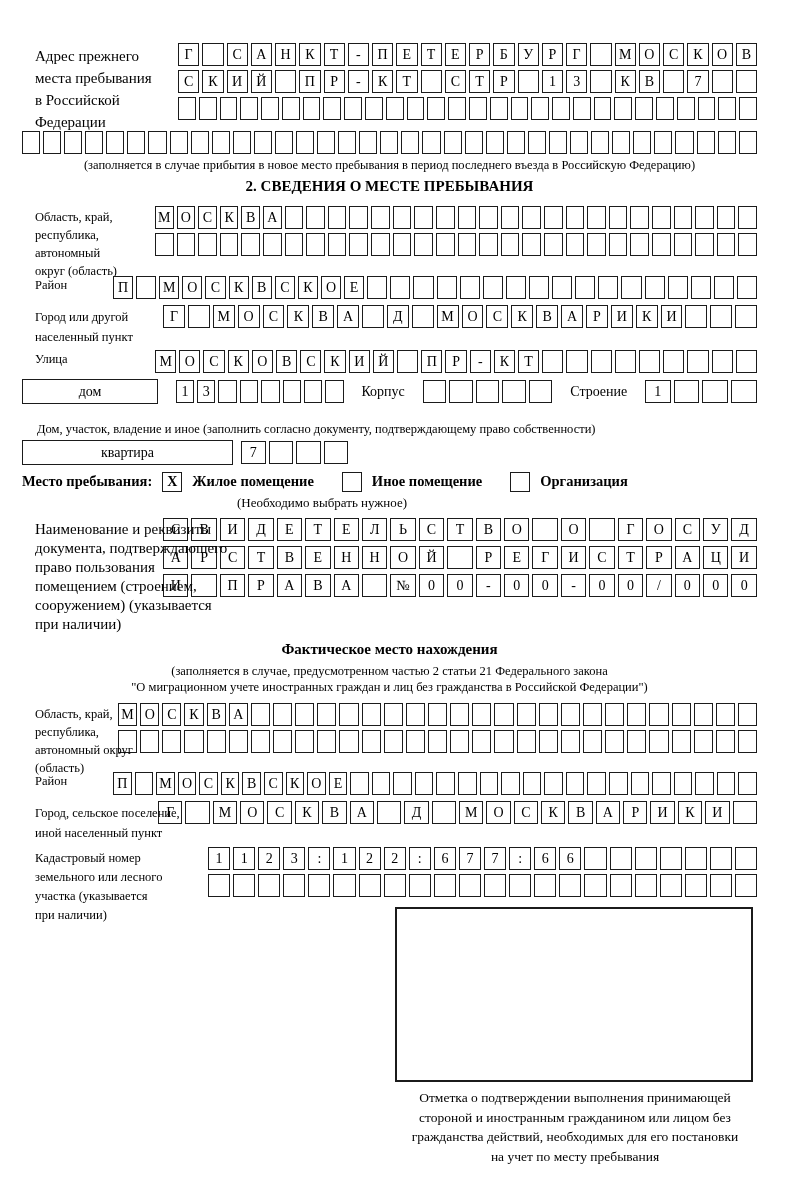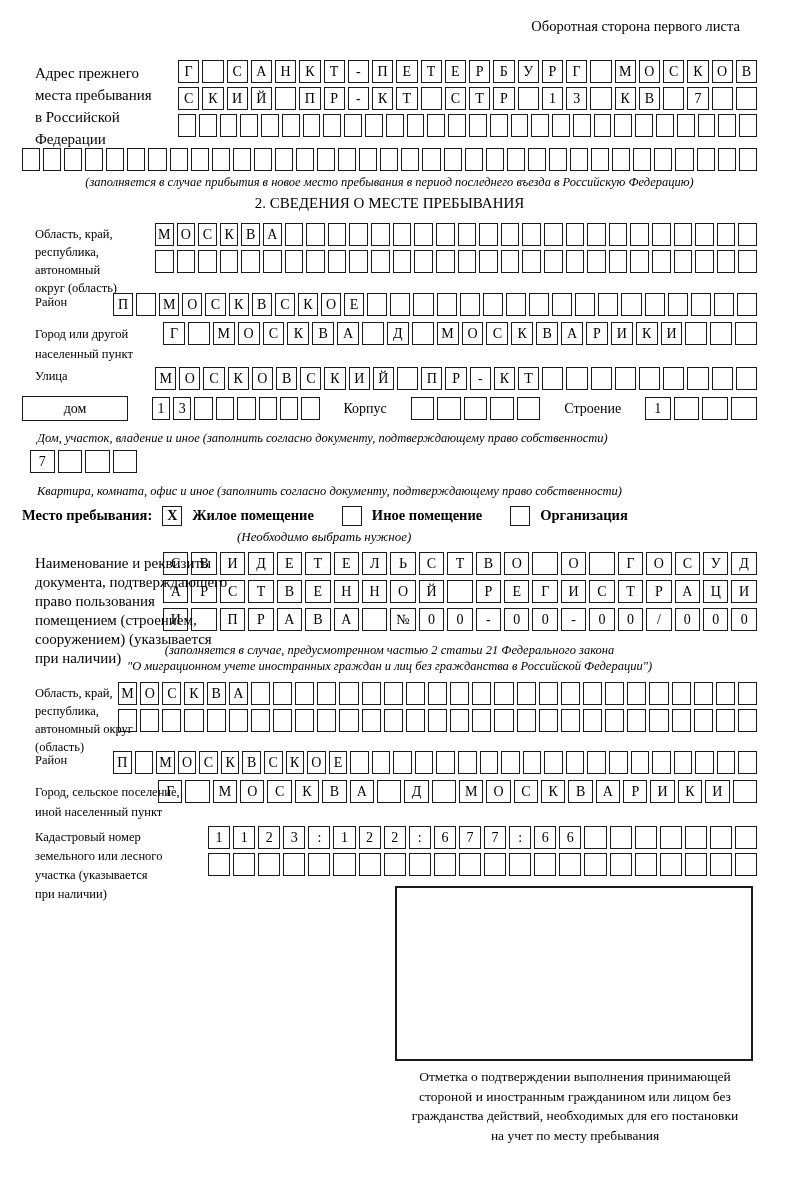--- a/index.html
+++ b/index.html
@@ -22,45 +22,45 @@
   .grid { display:flex; gap:3px; }
   .cell {
     flex:1; height:23px; border:1.6px solid #1b1b1b; background:#fff;
     display:flex; align-items:center; justify-content:center;
     font-size:14px; overflow:hidden;
   }
 
   .f-prev      { padding-left:156px; min-height:84px; margin-top:25px; margin-bottom:4px; }
   .f-prev .field-label { line-height:22px; font-size:15px; }
   .overflow-row{ margin-bottom:3px; }
-  .caption { font-size:12.5px; line-height:16px;font-style:italic; }
+  .caption { font-size:12.5px; line-height:16px; }
   .center { text-align:center; }
-  .title { font-weight:normal; font-size:15px; text-align:center; }
+  .title { font-weight:bold; font-size:15px; text-align:center; }
   .t1 { margin-top:5px; }
 
   .f-region1   { padding-left:133px; min-height:68px; margin-top:11px; }
   .f-region1 .field-label, .f-region2 .field-label { line-height:18px; }
   .f-district1 { padding-left:91px;  min-height:25px; margin-top:2px; }
   .f-city1     { padding-left:141px; min-height:33px; margin-top:4px; }
   .f-city1 .field-label, .f-city2 .field-label { line-height:20px; }
   .f-street1   { padding-left:133px; min-height:25px; margin-top:12px; }
 
   .house-row { display:flex; align-items:center; justify-content:space-between; margin-top:4px; height:25px; }
   .label-box {
     border:1.6px solid #1b1b1b; height:25px;
     display:flex; align-items:center; justify-content:center; font-size:14px;
   }
-  .dom-box { width:106px; }
+  .dom-box { width:136px; }
   .kv-box  { width:211px; }
   .inline-cells { display:flex; gap:3px; height:25px; align-items:center; }
   .g-house { width:168px; } .g-korpus { width:130px; } .g-stroenie { width:112px; }
   .g-kvartira { width:107px; margin-left:8px; }
   .inline-cells .cell { height:23px; }
   .inline-label { font-size:14px; white-space:nowrap; }
-  .prop-caption { margin:9px 0 3px 15px; }
+  .prop-caption { margin:17px 0 3px 15px; }
   .apt-row { display:flex; align-items:center; margin-top:3px; height:25px; }
 
   .stay-row { display:flex; align-items:center; margin-top:5px; height:23px; font-size:14.5px;font-weight:bold; }
   .stay-label { margin-right:10px; }
   .cbx {
     width:20px; height:20px; border:1.6px solid #1b1b1b;
     display:flex; align-items:center; justify-content:center;
     font-size:14px; margin-right:10px; flex-shrink:0;
   }
   .opt { margin-right:28px; }
@@ -86,21 +86,20 @@
   .stamp-caption {
     margin-top:6px; margin-left:350px; width:406px;
     text-align:center; font-size:13.5px; line-height:19.5px; white-space:pre-line;
   }
 </style>
 </head>
 <body>
 
 <div class="page">
 
-  <div class="header-note">Оборотная сторона первого листа</div>
 
   <div class="field f-prev">
     <div class="field-label">Адрес прежнего
 места пребывания
 в Российской
 Федерации</div>
     <div class="grids">
       <div class="grid">
           <span class="cell">Г</span>
           <span class="cell"></span>
@@ -421,28 +420,28 @@
     <div class="inline-cells grid g-stroenie">
         <span class="cell">1</span>
         <span class="cell"></span>
         <span class="cell"></span>
         <span class="cell"></span>
       </div>
   </div>
   <div class="caption prop-caption">Дом, участок, владение и иное (заполнить согласно документу, подтверждающему право собственности)</div>
 
   <div class="apt-row">
+    <div class="label-box kv-box">квартира</div>
     <div class="inline-cells grid g-kvartira">
         <span class="cell">7</span>
         <span class="cell"></span>
         <span class="cell"></span>
         <span class="cell"></span>
       </div>
   </div>
-  <div class="caption prop-caption">Квартира, комната, офис и иное (заполнить согласно документу, подтверждающему право собственности)</div>
 
   <div class="stay-row">
     <span class="stay-label">Место пребывания:</span>
     <span class="cbx">X</span>
     <span class="opt">Жилое помещение</span>
     <span class="cbx"></span>
     <span class="opt">Иное помещение</span>
     <span class="cbx"></span>
     <span class="opt">Организация</span>
   </div>
@@ -521,20 +520,21 @@
           <span class="cell">0</span>
           <span class="cell">0</span>
           <span class="cell">/</span>
           <span class="cell">0</span>
           <span class="cell">0</span>
           <span class="cell">0</span>
         </div>
     </div>
   </div>
 
+  <div class="title t2">Фактическое место нахождения</div>
   <div class="caption center law-note">(заполняется в случае, предусмотренном частью 2 статьи 21 Федерального закона
 "О миграционном учете иностранных граждан и лиц без гражданства в Российской Федерации")</div>
 
   <div class="field f-region2">
     <div class="field-label">Область, край,
 республика,
 автономный округ
 (область)</div>
     <div class="grids">
       <div class="grid">

